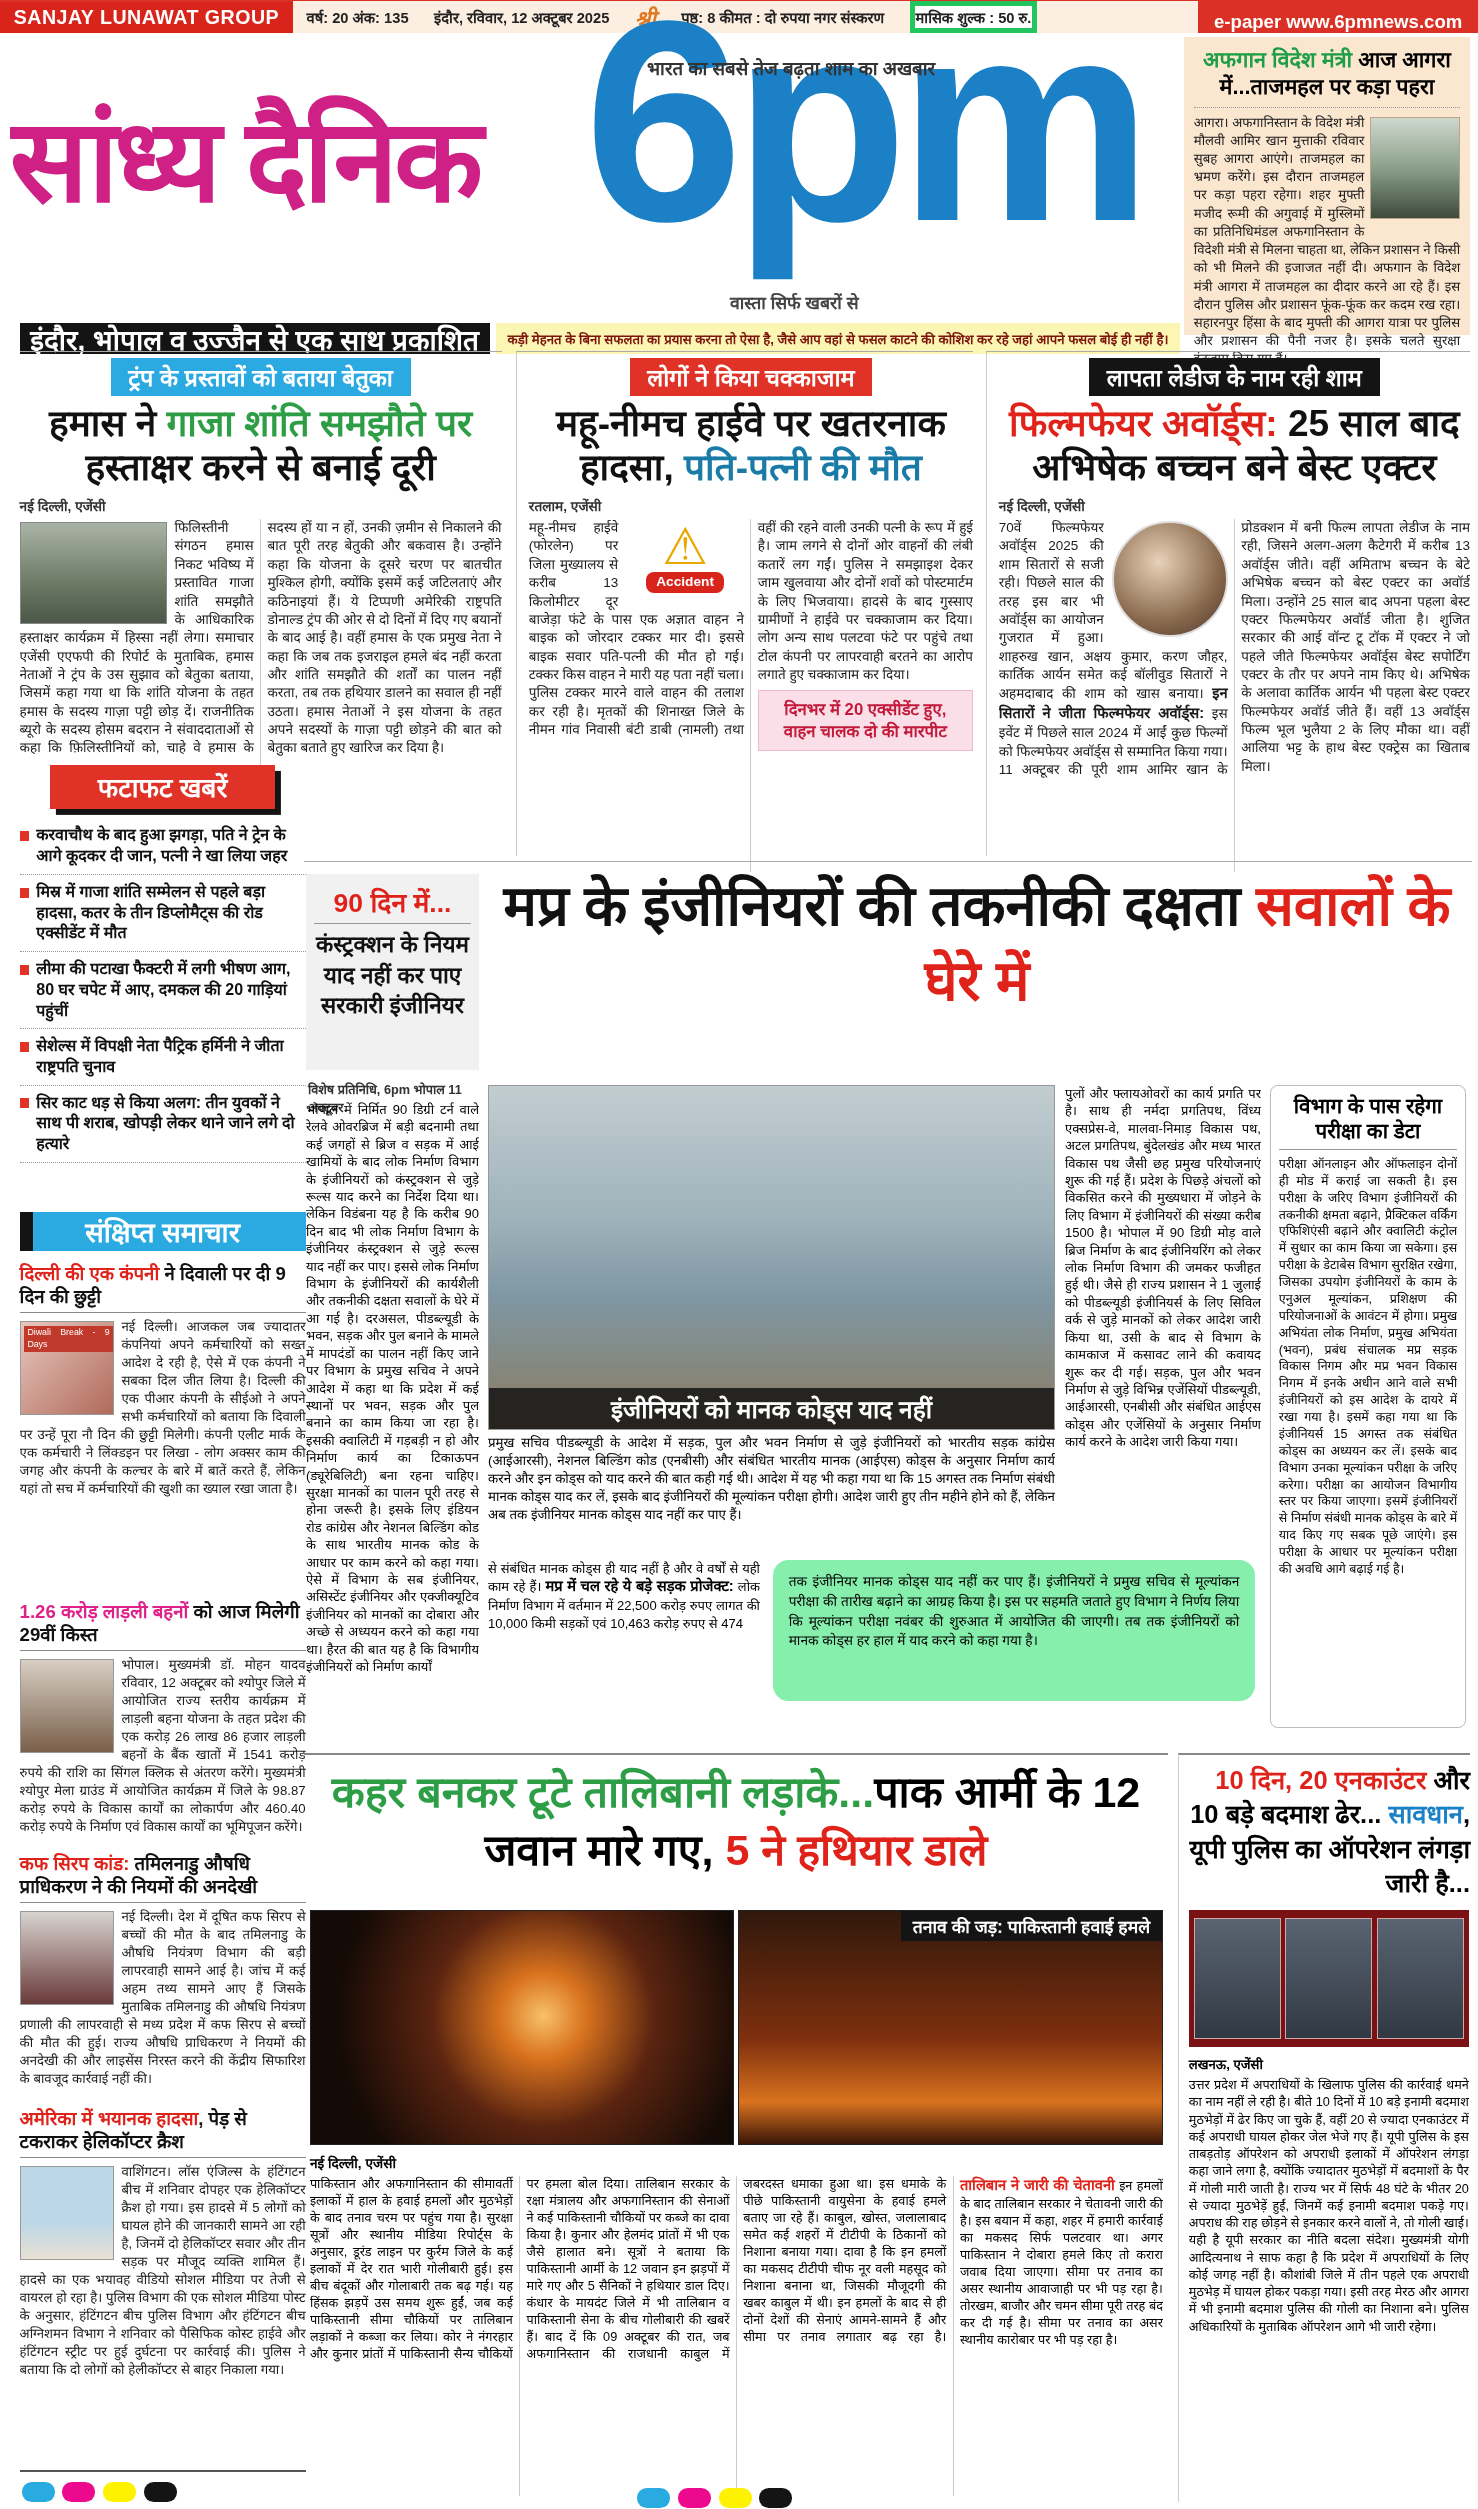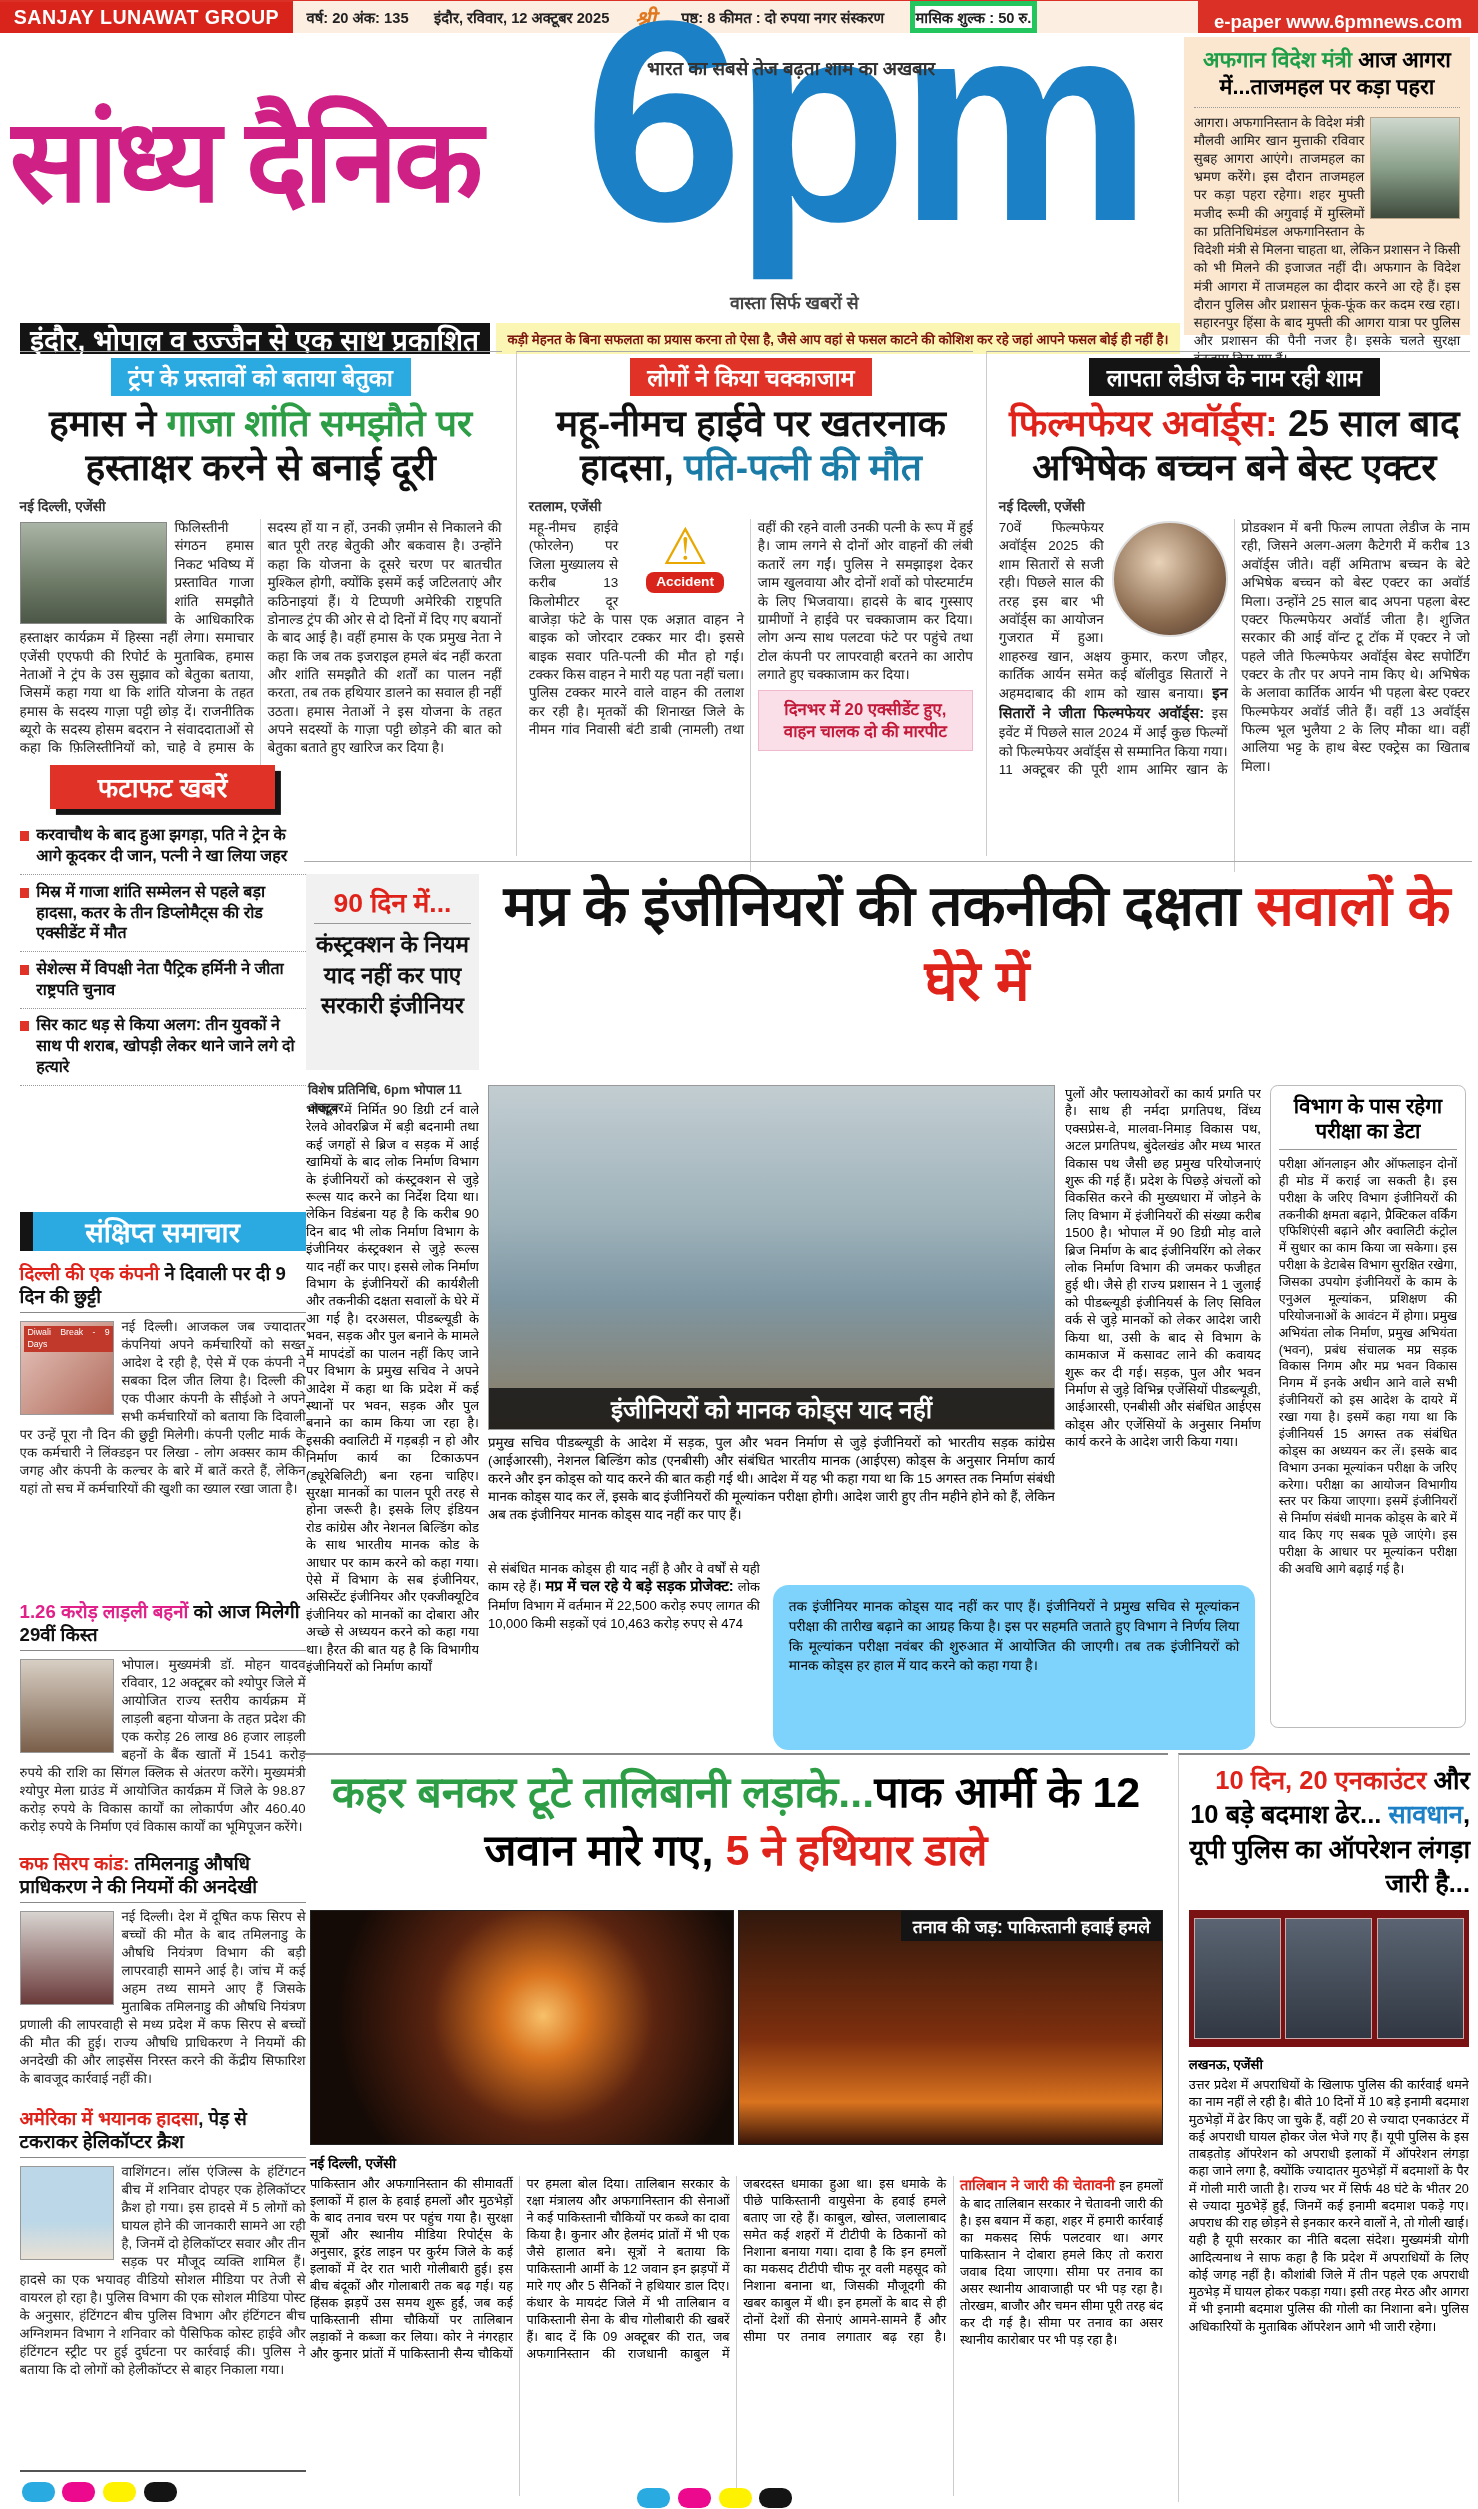--- a/index.html
+++ b/index.html
@@ -74,21 +74,21 @@
   .feature { left:304px; top:861px; width:1168px; height:890px; border-top:1px solid #aaa; }
   .f-sidebox { position:absolute; left:2px; top:11.8px; width:173px; height:196px; background:#f1f1f1; padding:9.8px 7.8px; text-align:center; }
   .f-sidebox .l1 { color:#e0231a; font-size:26.5px; font-weight:bold; border-bottom:1px solid #999; padding-bottom:3.9px; margin-bottom:5.9px; }
   .f-sidebox .l2 { font-size:22.5px; font-weight:bold; line-height:1.35; color:#111; }
   .f-head { position:absolute; left:188px; top:5.9px; width:970px; font-size:56px; font-weight:bold; line-height:1.35; text-align:center; color:#111; }
   .f-byline { position:absolute; left:3.9px; top:218px; width:176px; font-size:12.7px; font-weight:bold; color:#333; }
   .f-col1 { position:absolute; left:2px; top:239px; width:173px; height:637px; font-size:13px; line-height:1.34; text-align:justify; overflow:hidden; }
   .f-photo { position:absolute; left:184px; top:223px; width:567px; height:345px; background:linear-gradient(180deg,#c2cdd1 0%,#9fb3bb 38%,#7e97a3 62%,#8c7a5f 100%); border:1px solid #999; }
   .f-capband { position:absolute; left:0; bottom:0; width:100%; background:rgba(20,20,20,.85); color:#fff; font-size:24.5px; font-weight:bold; text-align:center; padding:3.9px 0; }
   .f-capbody { position:absolute; left:184px; top:572px; width:567px; height:120px; font-size:13.3px; line-height:1.36; text-align:justify; overflow:hidden; }
-  .f-greenbox { position:absolute; left:469px; top:723px; width:482px; height:165px; background:#7dd3fc; border-radius:15.7px; padding:11.8px 15.7px; font-size:13.7px; line-height:1.45; text-align:justify; overflow:hidden; }
+  .f-greenbox { position:absolute; left:469px; top:698px; width:482px; height:141px; background:#86efac; border-radius:15.7px; padding:11.8px 15.7px; font-size:13.7px; line-height:1.45; text-align:justify; overflow:hidden; }
   .f-bottom { position:absolute; left:184px; top:698px; width:272px; height:169px; font-size:13px; line-height:1.34; text-align:justify; overflow:hidden; }
   .f-col2 { position:absolute; left:761px; top:223px; width:196px; height:643px; font-size:13px; line-height:1.34; text-align:justify; overflow:hidden; }
   .f-databox { position:absolute; left:966px; top:223px; width:196px; height:643px; border:1px solid #bbb; border-radius:7.8px; padding:7.8px; }
   .f-databox .dh { text-align:center; font-size:20.6px; font-weight:bold; line-height:1.2; border-bottom:1px solid #999; padding-bottom:5.9px; margin-bottom:5.9px; }
   .f-databox .db { font-size:12.5px; line-height:1.35; text-align:justify; overflow:hidden; height:529px; }
 
   
   .taliban { left:304px; top:1753px; width:864px; height:749px; border-top:2px solid #888; padding-top:7.8px; }
   .t-head { text-align:center; font-size:43px; font-weight:bold; line-height:1.35; }
   .t-photos { position:absolute; left:5.9px; top:155px; width:853px; height:235px; display:flex; gap:3.9px; }
@@ -197,20 +197,24 @@
     <div class="fata-item">
         <span class="sq"></span>
         <span>करवाचौथ के बाद हुआ झगड़ा, पति ने ट्रेन के आगे कूदकर दी जान, पत्नी ने खा लिया जहर</span>
       </div>
     <div class="fata-item">
         <span class="sq"></span>
         <span>मिस्र में गाजा शांति सम्मेलन से पहले बड़ा हादसा, कतर के तीन डिप्लोमैट्स की रोड एक्सीडेंट में मौत</span>
       </div>
     <div class="fata-item">
         <span class="sq"></span>
+        <span>लीमा की पटाखा फैक्टरी में लगी भीषण आग, 80 घर चपेट में आए, दमकल की 20 गाड़ियां पहुंचीं</span>
+      </div>
+    <div class="fata-item">
+        <span class="sq"></span>
         <span>सेशेल्स में विपक्षी नेता पैट्रिक हर्मिनी ने जीता राष्ट्रपति चुनाव</span>
       </div>
     <div class="fata-item">
         <span class="sq"></span>
         <span>सिर काट धड़ से किया अलग: तीन युवकों ने साथ पी शराब, खोपड़ी लेकर थाने जाने लगे दो हत्यारे</span>
       </div>
   </div>
 
   <div class="abs briefs-header">संक्षिप्त समाचार</div>
 

